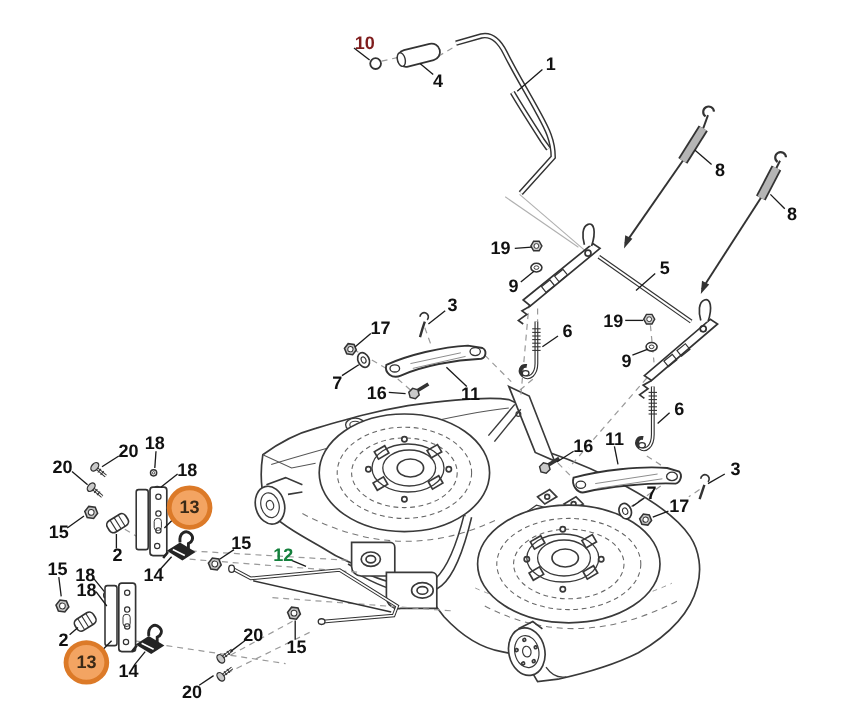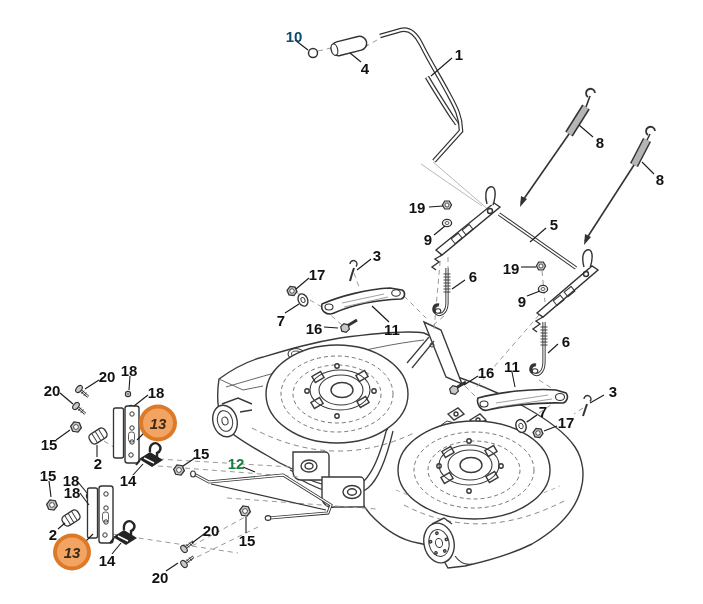--- a/index.html
+++ b/index.html
@@ -4,21 +4,21 @@
 <style>
   html,body{margin:0;padding:0;background:#fff;}
   .stage{position:relative;width:703px;height:604px;background:#fff;overflow:hidden;
          font-family:"Liberation Sans","DejaVu Sans",sans-serif;}
   .stage svg{position:absolute;left:0;top:0;}
   .callout-layer{position:absolute;left:0;top:0;width:100%;height:100%;z-index:5;}
   .callout{position:absolute;transform:translate(-50%,-50%);font-weight:bold;
            font-size:15px;line-height:1;color:#111;white-space:nowrap;user-select:none;}
   .callout.hl{width:30px;height:29px;border-radius:50%;
               background:var(--hl-fill,#F3A462);border:4px solid var(--hl-border,#DC7A28);
-              display:flex;align-items:center;justify-content:center;color:#3b2a17;font-style:italic;}
+              display:flex;align-items:center;justify-content:center;color:#3b2a17;}
 </style>
 </head>
 <body>
 
 <div class="stage" style="background: rgb(255, 255, 255);">
 <svg width="703" height="604" viewBox="0 0 703 604">
 
   <g stroke="#3a3a3a" fill="none" stroke-width="1.4">
     <path d="M219,379 C234,368 248,361 263,357 C290,349 310,343 340,338 C370,334 406,330 424,333 L437,339 L447,360 L455,376 C475,383 500,393 523,406 C545,418 565,432 575,447 C583,459 585,475 581,489 C575,512 556,530 532,544 C512,554 488,561 465,566 L448,568 L441,556 L432,546 L418,543 C400,540 383,528 370,514 L357,497 C345,487 332,481 318,477 C300,473 283,466 268,456 C252,447 236,438 227,429 C218,420 216,398 219,379 Z" fill="#ffffff"></path>
     <path d="M226,387 C290,368 370,346 424,340" stroke-width="0.9" stroke="#555"></path>
@@ -468,21 +468,21 @@
         <line x1="112" y1="554" x2="121" y2="543"></line>
     <line x1="204" y1="534" x2="192" y2="543"></line>
         <line x1="246" y1="533" x2="246" y2="517"></line>
     <line x1="166" y1="571" x2="178" y2="563"></line>
     <line x1="147" y1="430" x2="137" y2="440"></line>
         <line x1="81" y1="546" x2="93" y2="534"></line>
   </g>
 </svg>
 
 <div class="callout-layer">
-      <div class="callout" style="left: 294px; top: 36px; color: #0c4a6e;">10</div>
+      <div class="callout" style="left: 304px; top: 36px; color: #7f1d1d;">10</div>
       <div class="callout" style="left: 365px; top: 68px; color: rgb(17, 17, 17);">4</div>
       <div class="callout" style="left: 459px; top: 54px; color: rgb(17, 17, 17);">1</div>
       <div class="callout" style="left: 600px; top: 142px; color: rgb(17, 17, 17);">8</div>
       <div class="callout" style="left: 660px; top: 179px; color: rgb(17, 17, 17);">8</div>
       <div class="callout" style="left: 417px; top: 207px; color: rgb(17, 17, 17);">19</div>
       <div class="callout" style="left: 428px; top: 239px; color: rgb(17, 17, 17);">9</div>
       <div class="callout" style="left: 554px; top: 224px; color: rgb(17, 17, 17);">5</div>
       <div class="callout" style="left: 377px; top: 255px; color: rgb(17, 17, 17);">3</div>
       <div class="callout" style="left: 511px; top: 268px; color: rgb(17, 17, 17);">19</div>
       <div class="callout" style="left: 522px; top: 301px; color: rgb(17, 17, 17);">9</div>

